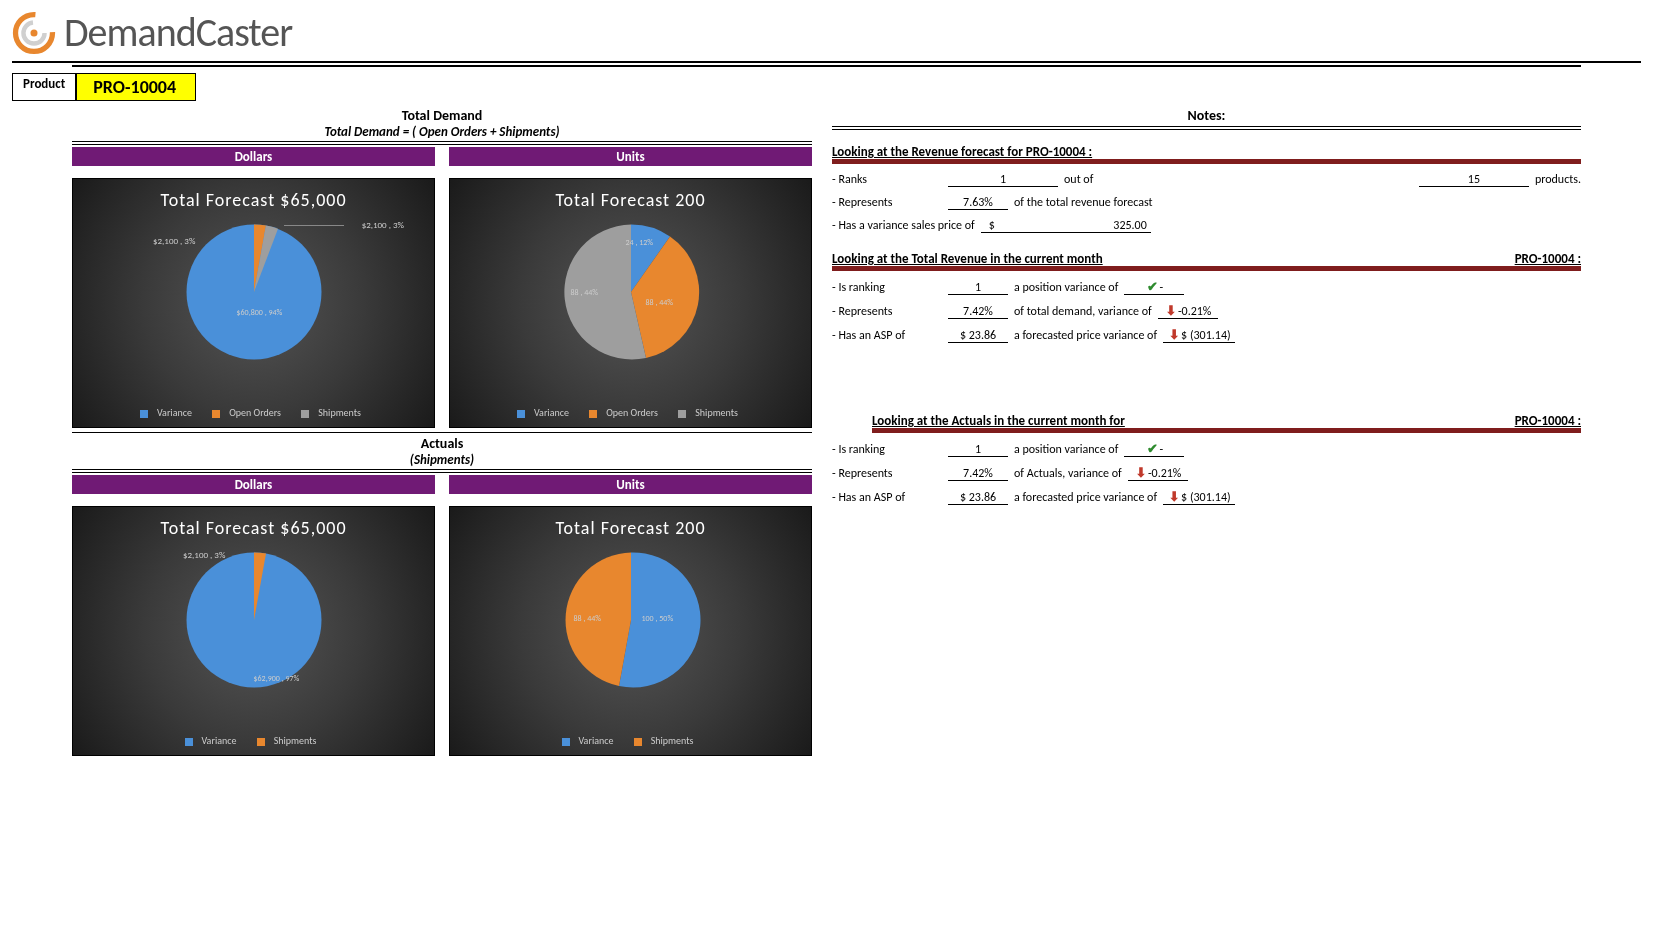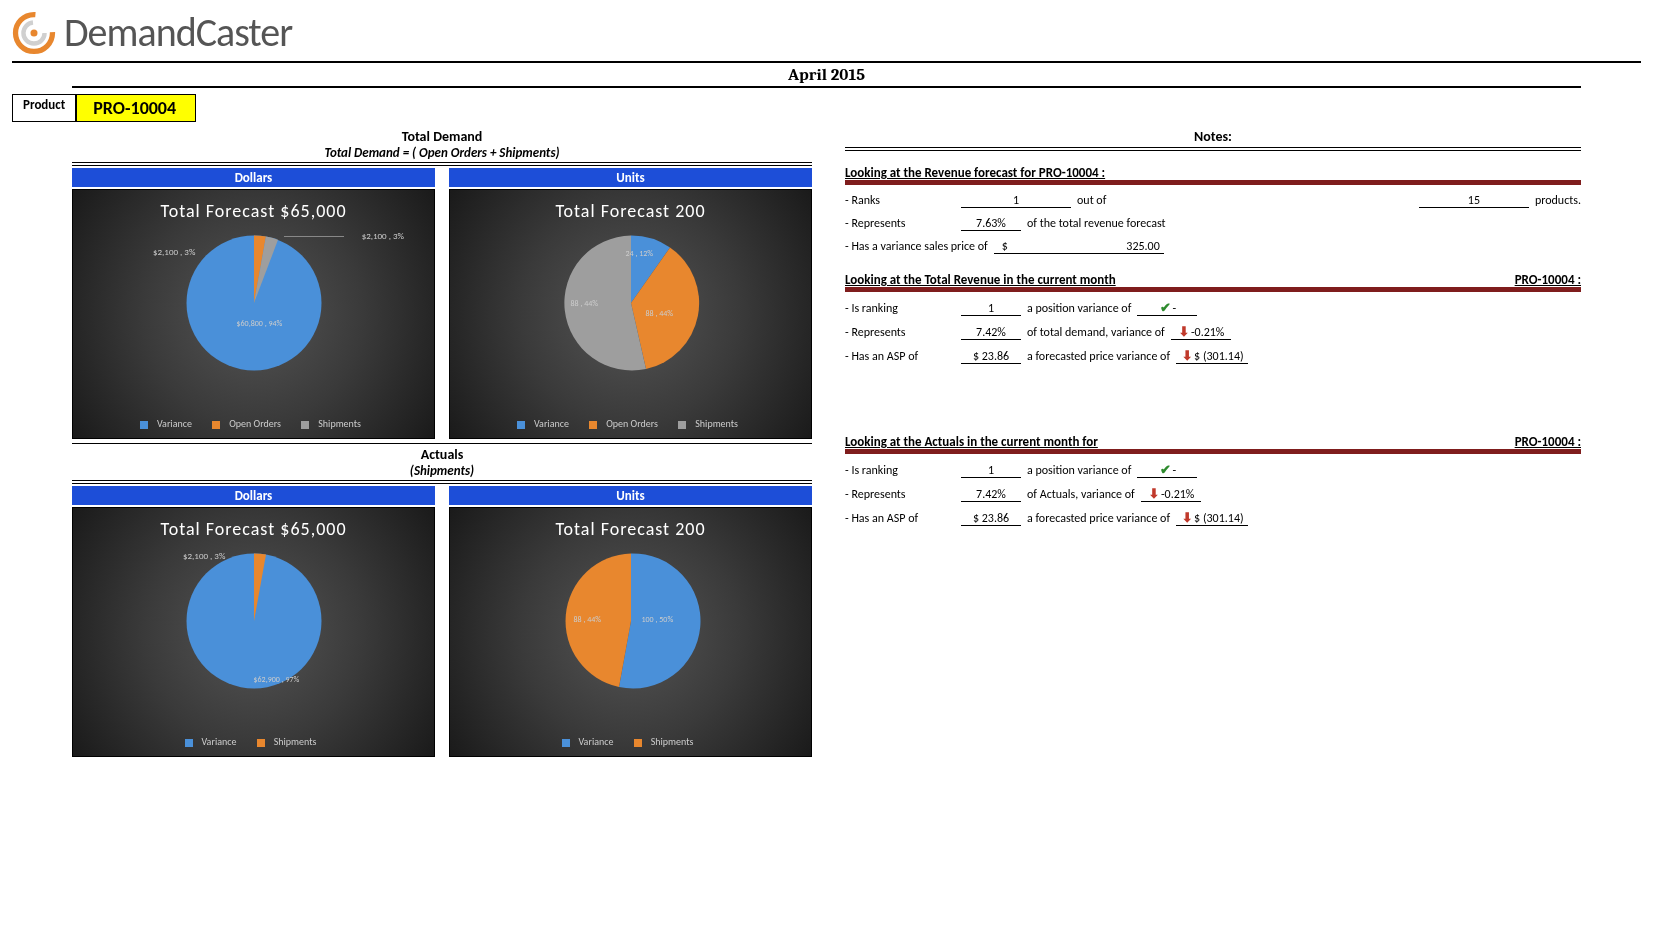--- a/index.html
+++ b/index.html
@@ -6,27 +6,27 @@
   body { font-family: Calibri, Arial, sans-serif; background:#fff; color:#000; font-size:13px; padding:8px 12px; }
   .logo-row { display:flex; align-items:center; border-bottom:2px solid #000; padding-bottom:4px; margin-bottom:2px;}
   .logo-swirl { width:44px; height:44px; margin-right:8px; position:relative; }
   .brand { font-size:40px; font-weight:400; color:#555; letter-spacing:-1px;}
   .title-block { text-align:center; font-weight:bold; font-size:17px; font-family: "Cambria", Georgia, serif; }
   .title-hr { border:none; border-top:2px solid #000; margin:2px 60px 6px 60px;}
   .product-row { display:flex; align-items:stretch; margin:2px 0 6px 0;}
   .product-label { border:1px solid #000; padding:2px 10px; font-weight:bold; font-size:13px; background:#fff;}
   .product-value { border:1px solid #000; padding:2px 16px; font-weight:bold; font-size:18px; background:#ffff00; min-width:120px;}
   .double-hr { border:none; height:4px; border-top:1px solid #000; border-bottom:1px solid #000; margin:2px 60px;}
-  .main { display:flex; gap:33px; margin:0 60px;}
+  .main { display:flex; gap:20px; margin:0 60px;}
   .left { flex:0 0 740px; }
   .right { flex:1; }
   .section-title { text-align:center; font-weight:bold; font-size:14px;}
   .section-sub { text-align:center; font-style:italic; font-weight:bold; font-size:13px;}
   .chart-row { display:flex; gap:14px; margin-bottom:4px;}
-  .col-head { background:#1d4ed8; color:#fff; text-align:center; font-weight:bold; padding:2px 0; font-size:13px; margin-bottom:2px;}
+  .col-head { background:#701a75; color:#fff; text-align:center; font-weight:bold; padding:2px 0; font-size:13px; margin-bottom:12px;}
   .chart-col { flex:1; }
   .chart-box { background: radial-gradient(circle at center, #555 0%, #3a3a3a 50%, #1a1a1a 100%); border:1px solid #000; height:250px; position:relative; color:#fff; text-align:center; padding-top:10px;}
   .chart-box .ct { font-size:18px; font-weight:300; letter-spacing:1px; margin-bottom:6px;}
   .pie-wrap { position:relative; width:150px; height:150px; margin:4px auto 0 auto;}
   .pie-label { position:absolute; font-size:8px; color:#ccc; white-space:nowrap;}
   .callout { position:absolute; font-size:9px; color:#ccc; white-space:nowrap;}
   .callout-line { position:absolute; background:#888; height:1px;}
   .legend { position:absolute; bottom:8px; left:0; right:0; font-size:10px; color:#ccc;}
   .legend span { margin:0 6px;}
   .sq { display:inline-block; width:8px; height:8px; margin-right:3px; vertical-align:middle;}
@@ -50,21 +50,20 @@
     <svg viewBox="0 0 100 100">
         <circle cx="50" cy="50" r="42" fill="none" stroke="#e8872e" stroke-width="12" stroke-dasharray="200 60"></circle>
         <circle cx="50" cy="50" r="24" fill="none" stroke="#d0d0d0" stroke-width="10" stroke-dasharray="110 40"></circle>
         <circle cx="50" cy="50" r="8" fill="#e8872e"></circle>
       </svg>
   </div>
   <div class="brand">DemandCaster</div>
 </div>
 
 <div class="title-block">
-  <div>April  2015</div>
 </div>
 <hr class="title-hr">
 
 <div class="product-row">
   <div class="product-label">Product</div>
   <div class="product-value">PRO-10004</div>
 </div>
 
 <div class="main">
 
@@ -205,21 +204,21 @@
       <span>of total demand, variance of</span>
       <span class="u"><span class="arrow dn">⬇</span><span>-0.21%</span></span>
     </div>
     <div class="note-line">
       <span class="lbl">- Has an ASP of</span>
       <span class="u">$  23.86</span>
       <span>a forecasted price variance of</span>
       <span class="u"><span class="arrow dn">⬇</span><span>$  (301.14)</span></span>
     </div>
 
-    <div class="note-section-title nst-bar" style="margin-top:70px;">
+    <div class="note-section-title nst-bar" style="margin-top:70px;margin-left:40px;">
       <span>Looking at the Actuals in the current month for</span>
         <span class="p">PRO-10004 :</span>
     </div>
     <div class="note-line">
       <span class="lbl">- Is ranking</span>
       <span class="u">1</span>
       <span>a position variance of</span>
       <span class="u"><span class="arrow up">✔</span><span>-</span></span>
     </div>
     <div class="note-line">

